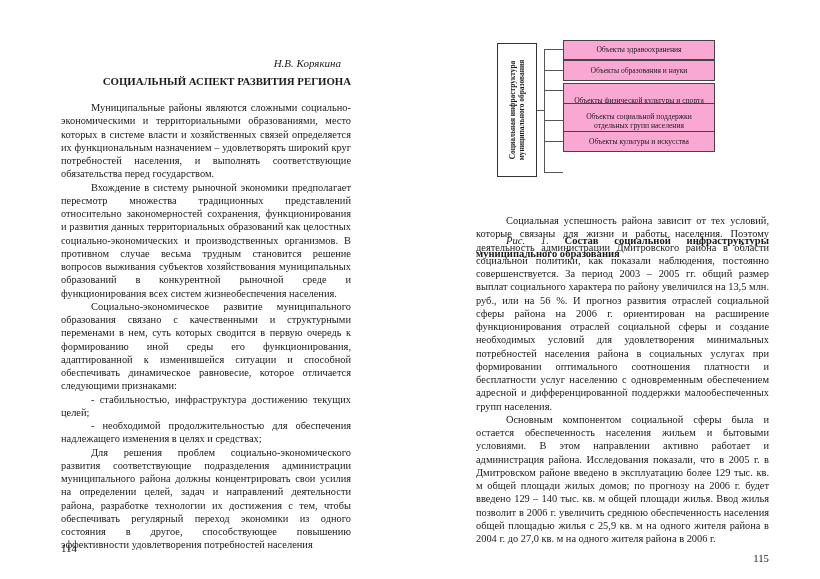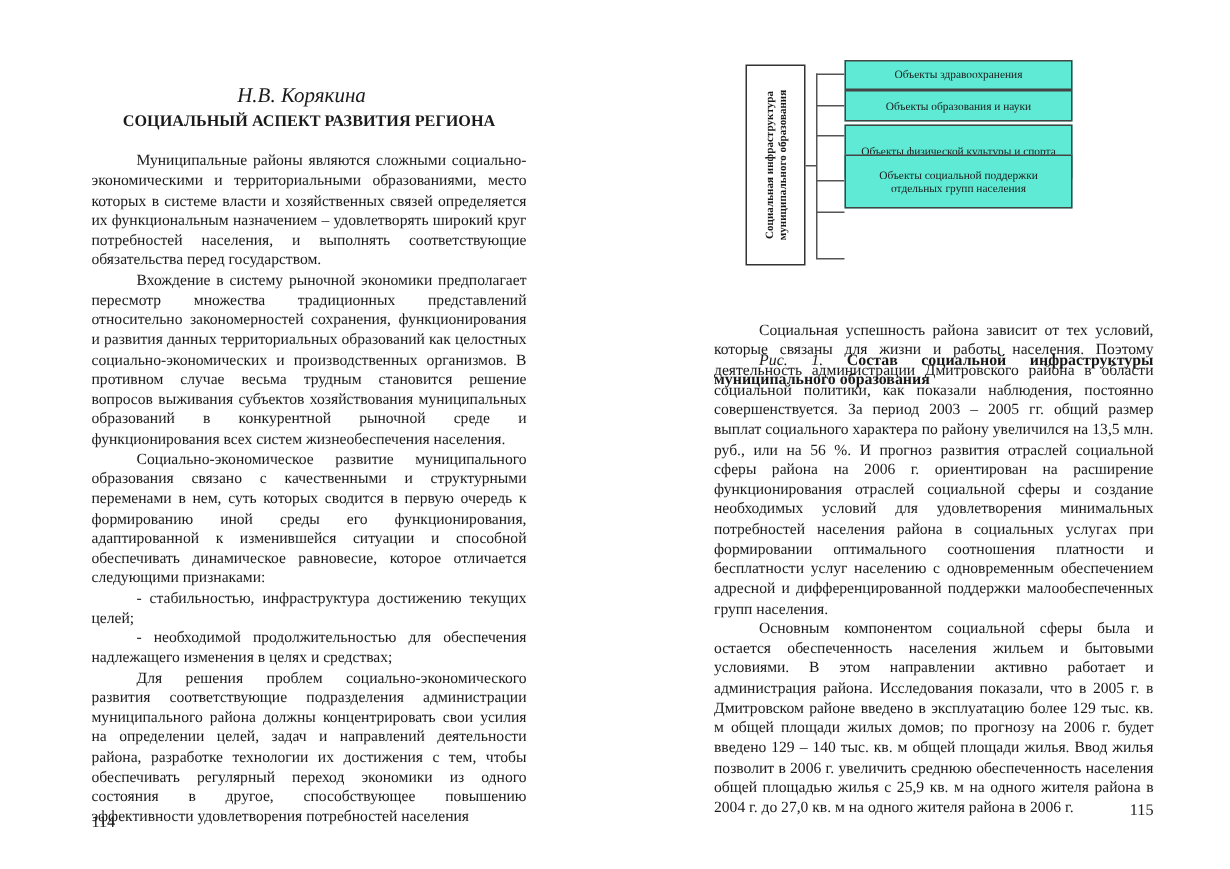--- a/index.html
+++ b/index.html
@@ -3,33 +3,33 @@
 <meta charset="utf-8">
 <style>
   html, body { margin:0; padding:0; background:#fff; }
   body { width:820px; height:579px; position:relative; overflow:hidden;
          font-family:"Liberation Serif", serif; color:#1a1a1a; }
   .page { position:absolute; top:0; width:290px; }
   #left { left:61px; }
   #right { left:476px; width:293px; }
   .p { font-size:10.4px; line-height:13.25px; text-align:justify; margin:0; hyphens:none; }
   .ind { text-indent:30px; }
-  .author { position:absolute; top:57px; left:0; width:290px; text-align:center; font-style:italic; font-size:14px; padding-right:10px; box-sizing:border-box; }
-  .title { position:absolute; top:75px; left:0; width:290px; text-align:center; font-weight:bold; font-size:10.8px; }
+  .author { position:absolute; top:57px; left:0; width:290px; text-align:right; font-style:italic; font-size:11px; padding-right:10px; box-sizing:border-box; }
+  .title { position:absolute; top:75px; left:0; width:290px; text-align:right; font-weight:bold; font-size:10.8px; }
   .body-left { position:absolute; top:101px; left:0; width:290px; }
   .pnum { position:absolute; font-size:10.8px; }
 
   
   .diagram { position:absolute; top:40px; left:21px; width:240px; height:143px; }
   .root-box { position:absolute; left:0; top:3px; width:40px; height:134px; border:1px solid #333; box-sizing:border-box;
               display:flex; align-items:center; justify-content:center; }
   .root-text { transform:rotate(-90deg); white-space:nowrap; font-size:7.4px; font-weight:bold; text-align:center; line-height:9px; }
   .vline { position:absolute; left:47px; top:9px; width:0; height:123px; border-left:1px solid #555; }
   .hroot { position:absolute; left:40px; top:70px; width:7px; border-top:1px solid #555; }
-  .item { position:absolute; left:66px; width:152px; border:1px solid #444; box-sizing:border-box; background:#5eead4;
+  .item { position:absolute; left:66px; width:152px; border:1px solid #444; box-sizing:border-box; background:#f9a8d4;
           display:flex; align-items:center; justify-content:center; text-align:center; font-size:7.6px; line-height:9.5px; }
   .hl { position:absolute; left:47px; width:19px; border-top:1px solid #555; }
 
   .caption { position:absolute; top:198px; left:0; width:293px; font-size:10.6px; line-height:13px; text-indent:30px; text-align:justify;margin-top:36px; }
   .caption i { font-weight:normal; }
   .body-right { position:absolute; top:214px; left:0; width:293px; }
 </style>
 </head>
 <body>
 
@@ -65,25 +65,26 @@
     <div class="hl" style="top:30px"></div>
     <div class="item" style="top:20px; height:21px">Объекты образования и науки</div>
 
     <div class="hl" style="top:50px"></div>
     <div class="item" style="top:43px; height:36px">Объекты физической культуры и спорта</div>
 
     <div class="hl" style="top:80px"></div>
     <div class="item" style="top:63px; height:28px; padding:17px 18px">Объекты социальной поддержки отдельных групп населения</div>
 
     <div class="hl" style="top:101px"></div>
+    <div class="item" style="top:91px; height:21px">Объекты культуры и искусства</div>
 
     <div class="hl" style="top:132px"></div>
   </div>
 
   <p class="caption"><i>Рис. 1.</i><b> Состав социальной инфраструктуры муниципального образования</b></p>
 
   <div class="body-right">
     <p class="p ind">Социальная успешность района зависит от тех условий, которые связаны для жизни и работы населения. Поэтому деятельность администрации Дмитровского района в области социальной политики, как показали наблюдения, постоянно совершенствуется. За период 2003 – 2005 гг. общий размер выплат социального характера по району увеличился на 13,5 млн. руб., или на 56 %. И прогноз развития отраслей социальной сферы района на 2006 г. ориентирован на расширение функционирования отраслей социальной сферы и создание необходимых условий для удовлетворения минимальных потребностей населения района в социальных услугах при формировании оптимального соотношения платности и бесплатности услуг населению с одновременным обеспечением адресной и дифференцированной поддержки малообеспеченных групп населения.</p>
     <p class="p ind">Основным компонентом социальной сферы была и остается обеспеченность населения жильем и бытовыми условиями. В этом направлении активно работает и администрация района. Исследования показали, что в 2005 г. в Дмитровском районе введено в эксплуатацию более 129 тыс. кв. м общей площади жилых домов; по прогнозу на 2006 г. будет введено 129 – 140 тыс. кв. м общей площади жилья. Ввод жилья позволит в 2006 г. увеличить среднюю обеспеченность населения общей площадью жилья с 25,9 кв. м на одного жителя района в 2004 г. до 27,0 кв. м на одного жителя района в 2006 г.</p>
 
   </div>
-  <div class="pnum" style="top:534px; right:0;">115</div>
+  <div class="pnum" style="top:552px; right:0;">115</div>
 </div>
 
 </body></html>

